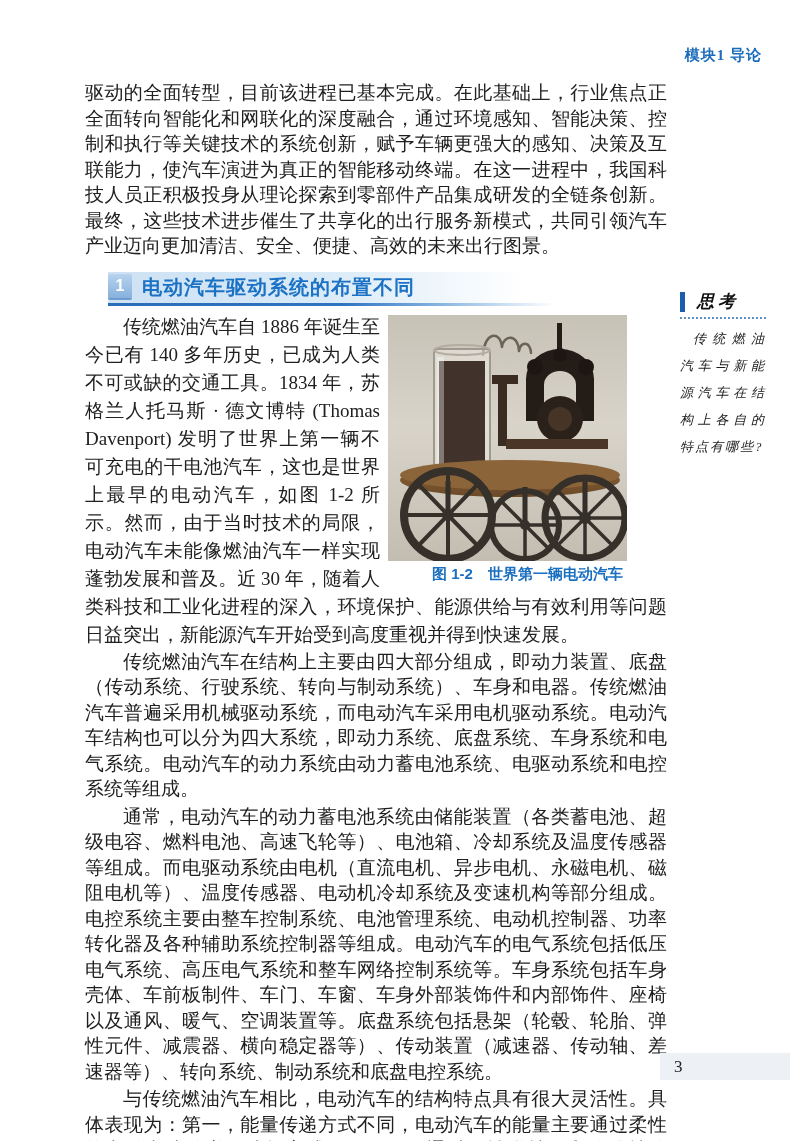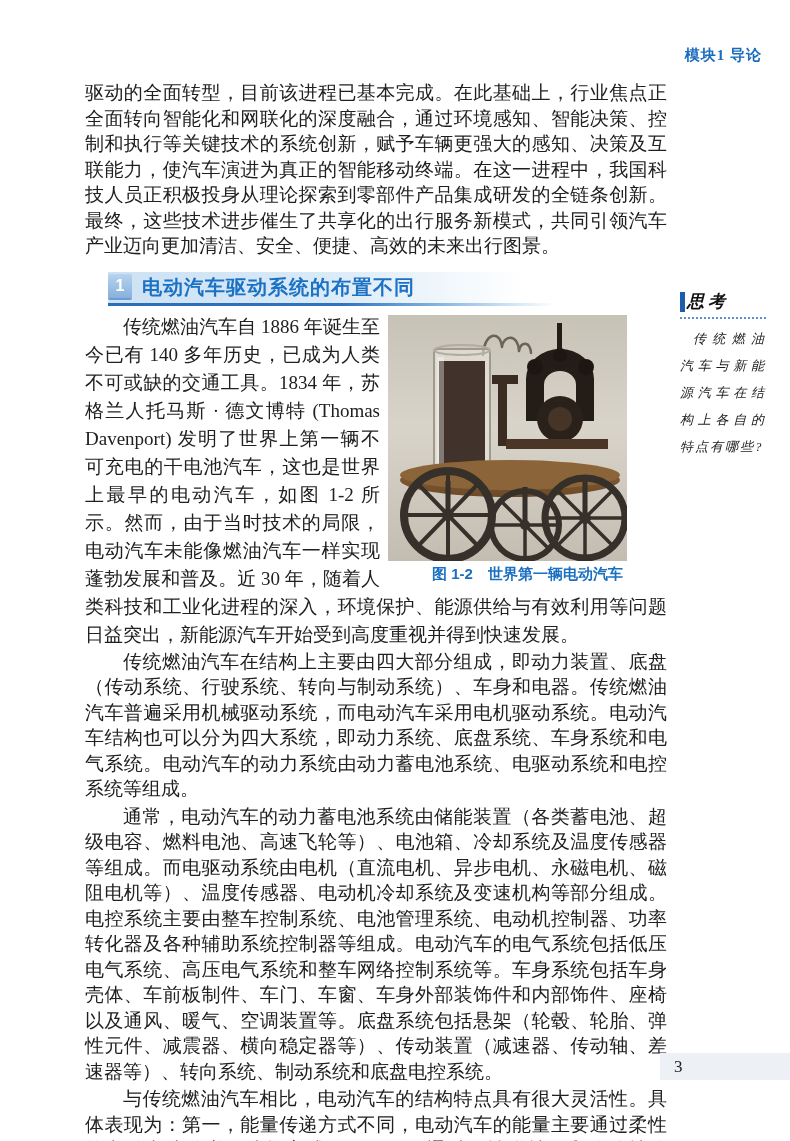--- a/index.html
+++ b/index.html
@@ -64,21 +64,21 @@
     margin-top:4px;text-align:center;
     font-family:"Liberation Sans","DejaVu Sans",sans-serif;
     font-weight:bold;font-size:15px;color:#1a6fc0;
   }
   .para.wrap{line-height:28px;}
   
   .margin-note{
     position:absolute;left:680px;top:290px;width:86px;
   }
   .margin-note .note-title-row{
-    display:flex;align-items:center;gap:2px;
+    display:flex;align-items:center;gap:12px;
     padding-bottom:4px;margin-bottom:6px;
     border-bottom:2px dotted #5a8fc8;
   }
   .note-bar{width:5px;height:20px;background:#1b5eae;flex:0 0 auto;}
   .note-title{
     font-size:17px;font-weight:bold;font-style:italic;color:#111;
     font-family:"Liberation Serif","DejaVu Serif",serif;letter-spacing:4px;
   }
   .note-text{
     font-size:13px;line-height:27px;font-style:italic;color:#1a1a1a;

